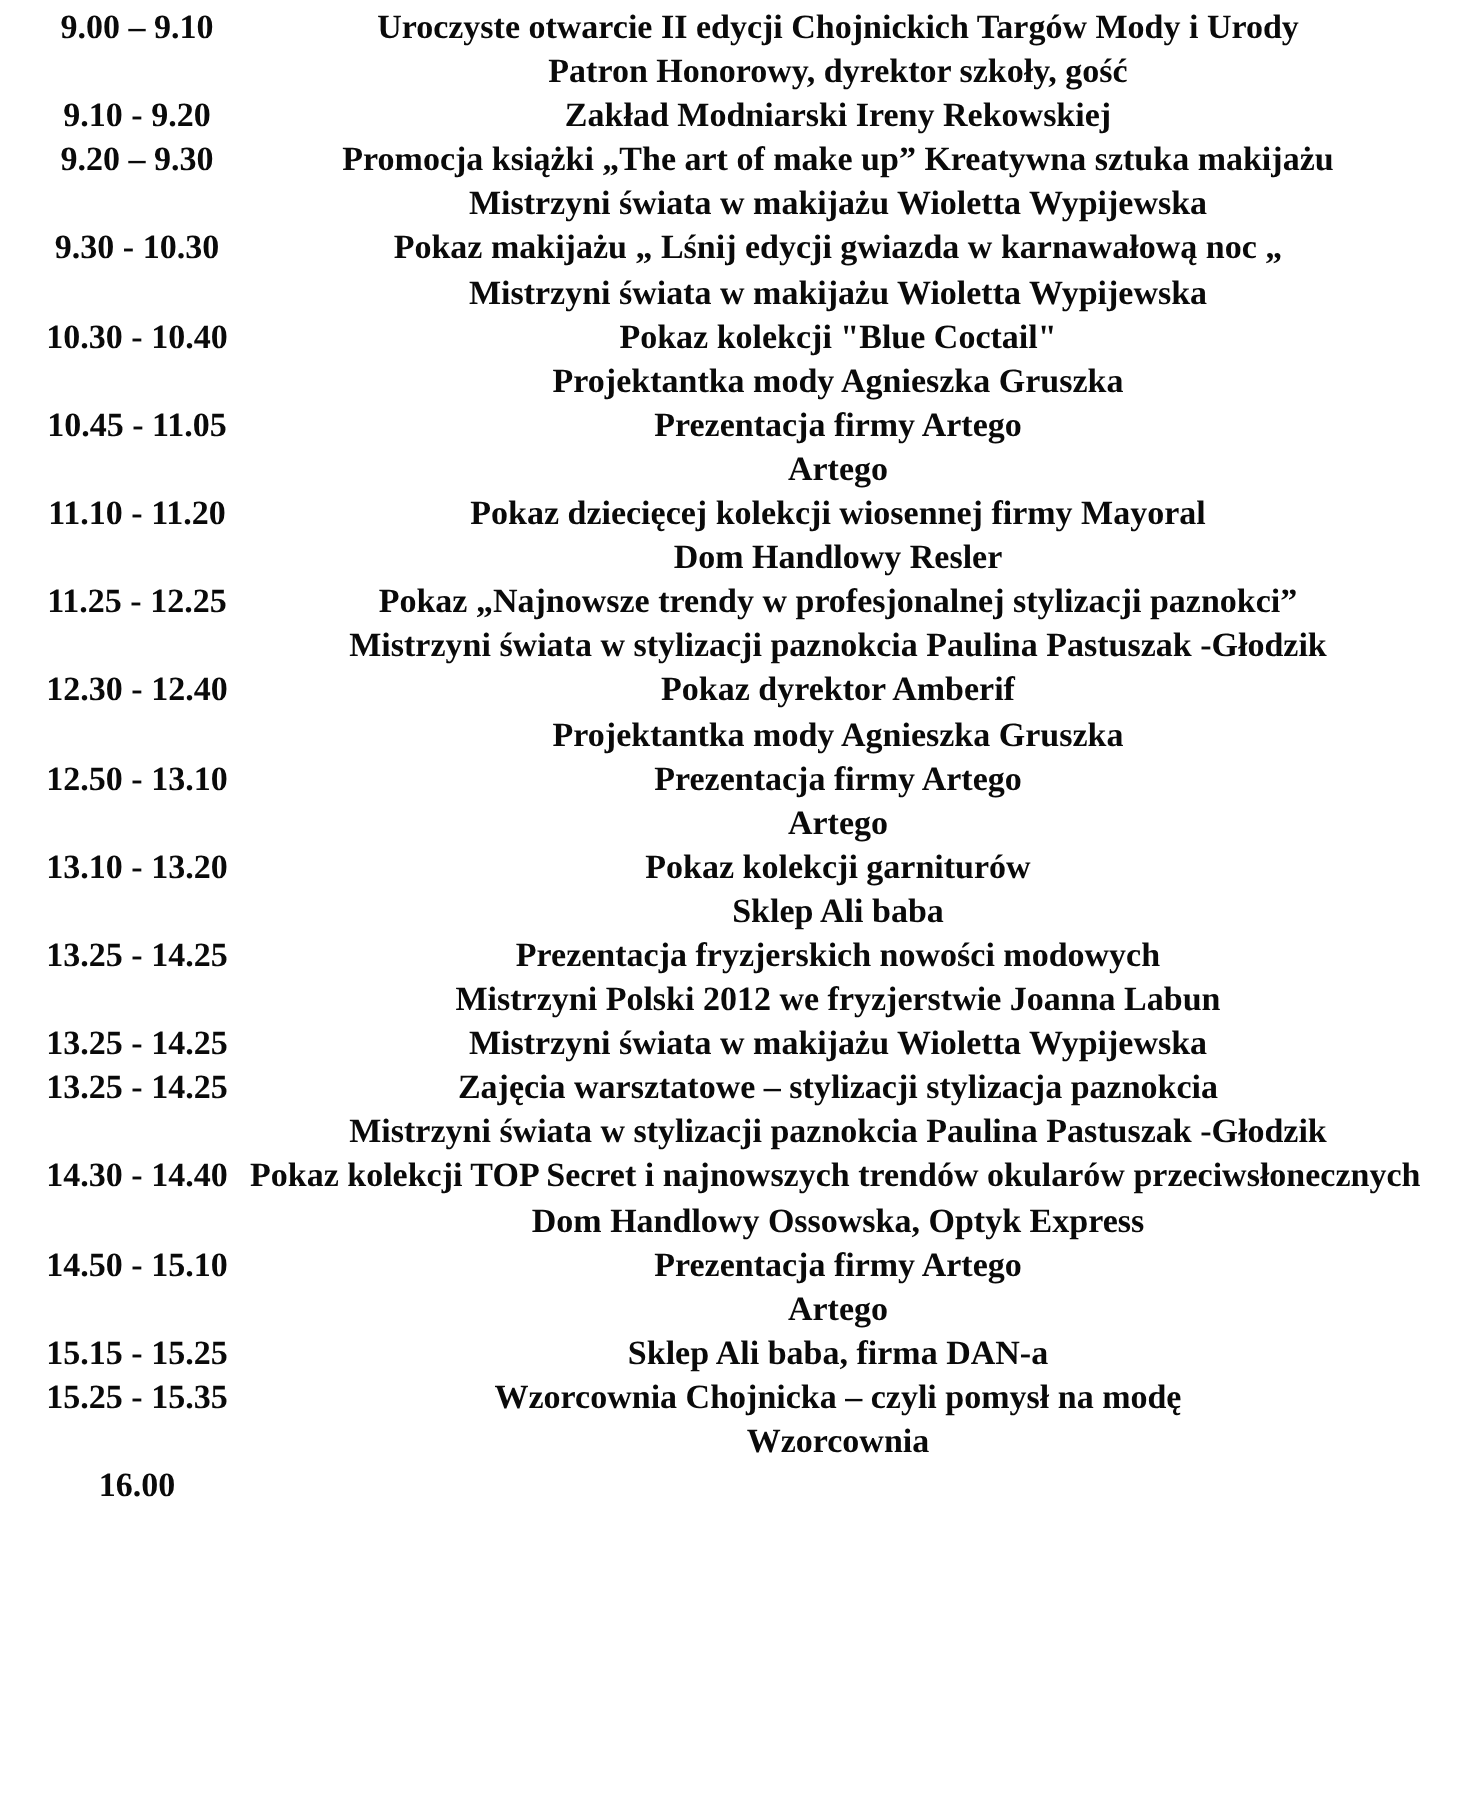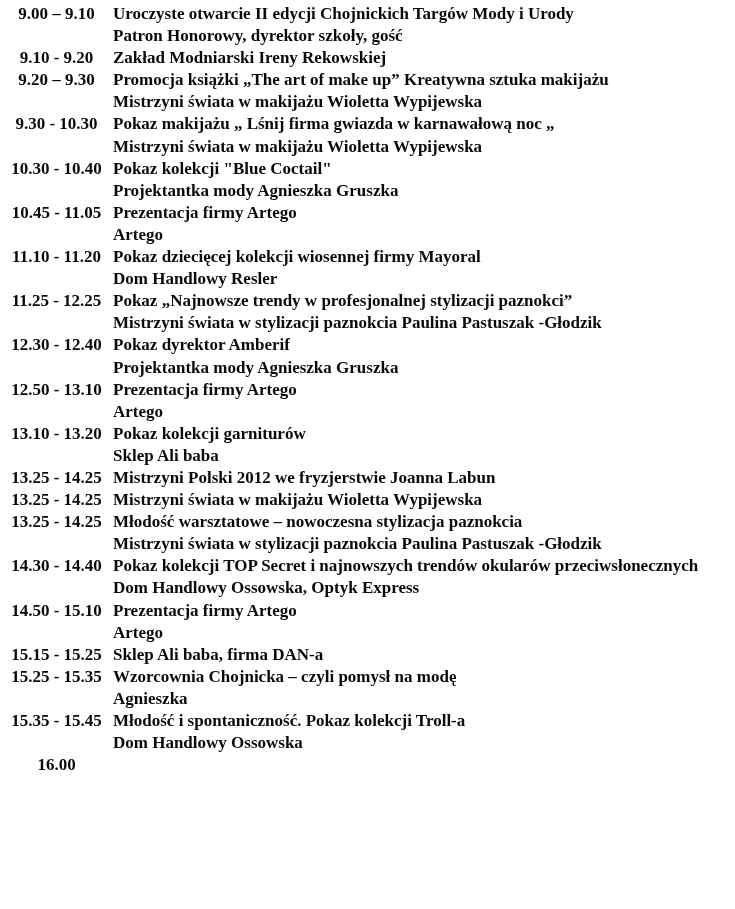--- a/index.html
+++ b/index.html
@@ -16,39 +16,40 @@
     font-size: 17px;
     line-height: 22.1px;
     color: #0a0a0a;
   }
   .schedule {
     padding-top: 3px;
   }
   .row {
     display: flex;
     align-items: flex-start;
+    margin-left: 12px;
   }
   .time {
     width: 113px;
     flex: 0 0 113px;
     text-align: center;
     white-space: nowrap;
   }
   .desc {
     flex: 1 1 auto;
     margin-right: 22px;
   }
   .title {
-    text-align: left;
+    text-align: center;
   }
   .title.justify {
     text-align: justify;
   }
   .subtitle {
-    text-align: left;
+    text-align: center;
   }
 </style>
 </head>
 <body>
 
 <div class="schedule" id="schedule">
   <div class="row">
     <div class="time">9.00 – 9.10</div>
     <div class="desc">
       <div class="title">Uroczyste otwarcie II edycji Chojnickich Targów Mody i Urody</div>
@@ -67,21 +68,21 @@
     <div class="time">9.20 – 9.30</div>
     <div class="desc">
       <div class="title">Promocja książki „The art of make up” Kreatywna sztuka makijażu</div>
       <div class="subtitle">Mistrzyni świata w makijażu Wioletta Wypijewska</div>
     </div>
   </div>
 
   <div class="row">
     <div class="time">9.30 - 10.30</div>
     <div class="desc">
-      <div class="title">Pokaz makijażu „ Lśnij firma gwiazda w karnawałową noc „</div>
+      <div class="title">Pokaz makijażu „ Lśnij edycji gwiazda w karnawałową noc „</div>
       <div class="subtitle">Mistrzyni świata w makijażu Wioletta Wypijewska</div>
     </div>
   </div>
 
   <div class="row">
     <div class="time">10.30 - 10.40</div>
     <div class="desc">
       <div class="title">Pokaz kolekcji "Blue Coctail"</div>
       <div class="subtitle">Projektantka mody Agnieszka Gruszka</div>
     </div>
@@ -131,35 +132,36 @@
     <div class="time">13.10 - 13.20</div>
     <div class="desc">
       <div class="title">Pokaz kolekcji garniturów</div>
       <div class="subtitle">Sklep Ali baba</div>
     </div>
   </div>
 
   <div class="row">
     <div class="time">13.25 - 14.25</div>
     <div class="desc">
+      <div class="title">Prezentacja fryzjerskich nowości modowych</div>
       <div class="subtitle">Mistrzyni Polski 2012 we fryzjerstwie Joanna Labun</div>
     </div>
   </div>
 
   <div class="row">
     <div class="time">13.25 - 14.25</div>
     <div class="desc">
       <div class="subtitle">Mistrzyni świata w makijażu Wioletta Wypijewska</div>
     </div>
   </div>
 
   <div class="row">
     <div class="time">13.25 - 14.25</div>
     <div class="desc">
-      <div class="title">Młodość warsztatowe – nowoczesna stylizacja paznokcia</div>
+      <div class="title">Zajęcia warsztatowe – stylizacji stylizacja paznokcia</div>
       <div class="subtitle">Mistrzyni świata w stylizacji paznokcia Paulina Pastuszak -Głodzik</div>
     </div>
   </div>
 
   <div class="row">
     <div class="time">14.30 - 14.40</div>
     <div class="desc">
       <div class="title justify">Pokaz kolekcji TOP Secret i najnowszych trendów okularów przeciwsłonecznych</div>
       <div class="subtitle">Dom Handlowy Ossowska, Optyk Express</div>
     </div>
@@ -177,28 +179,21 @@
     <div class="time">15.15 - 15.25</div>
     <div class="desc">
       <div class="subtitle">Sklep Ali baba, firma DAN-a</div>
     </div>
   </div>
 
   <div class="row">
     <div class="time">15.25 - 15.35</div>
     <div class="desc">
       <div class="title">Wzorcownia Chojnicka – czyli pomysł na modę</div>
-      <div class="subtitle">Agnieszka</div>
+      <div class="subtitle">Wzorcownia</div>
     </div>
   </div>
 
-  <div class="row">
-    <div class="time">15.35 - 15.45</div>
-    <div class="desc">
-      <div class="title">Młodość i spontaniczność. Pokaz kolekcji Troll-a</div>
-      <div class="subtitle">Dom Handlowy Ossowska</div>
-    </div>
-  </div>
 
   <div class="row">
     <div class="time">16.00</div>
   </div>
 </div>
 
 </body></html>

